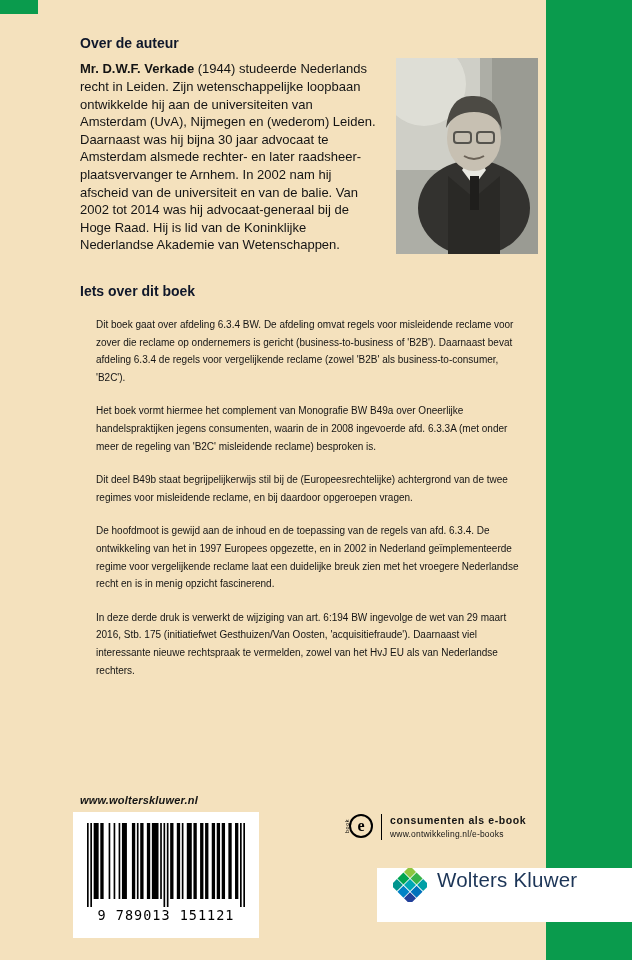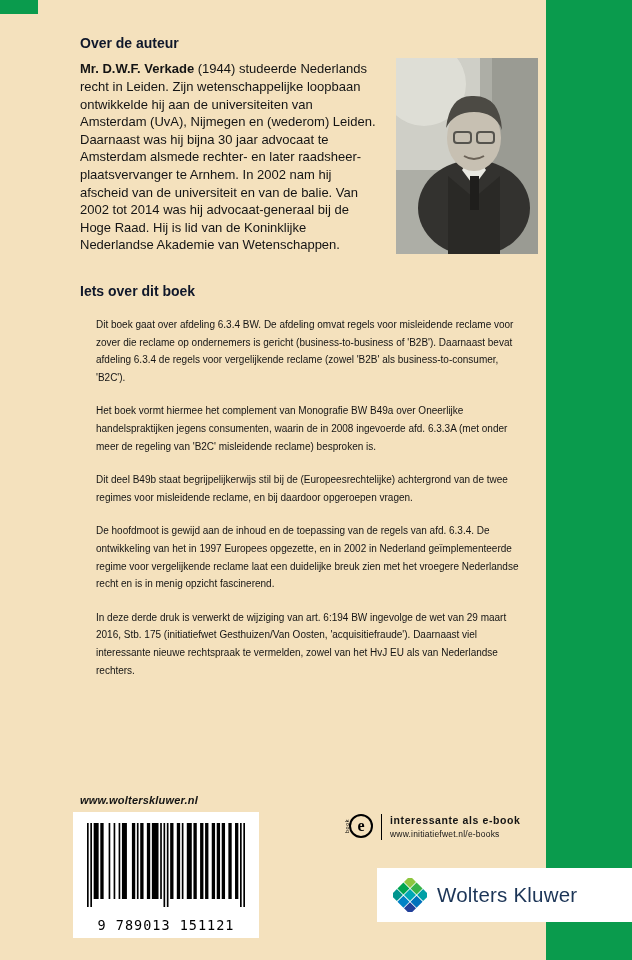--- a/index.html
+++ b/index.html
@@ -24,21 +24,21 @@
   .book-text p { margin:16px; font-size:10px; line-height:17.6px; }
 
   .site-url { position:absolute; left:80px; top:794px; font-size:11px; font-weight:bold; letter-spacing:0.2px;font-style:italic; }
 
   .barcode-box {
     position:absolute; left:73px; top:812px; width:186px; height:126px; background:#ffffff;
     display:flex; flex-direction:column; align-items:center; padding-top:11px;
   }
   .isbn {
     font-family:"DejaVu Sans Mono", monospace; font-size:13.5px; letter-spacing:1px;
-    margin-top:10px; color:#000;
+    margin-top:0; color:#000;
   }
 
   .ebook { position:absolute; left:349px; top:814px; display:flex; align-items:flex-start; }
   .ebook-icon {
     position:relative; width:24px; height:24px; border:2px solid #000; border-radius:50%;
     flex:0 0 auto; background:transparent;
   }
   .ebook-icon .e {
     position:absolute; left:0; right:0; top:1px; text-align:center;
     font-family:"Liberation Serif", serif; font-size:16px; font-weight:bold; color:#000;
@@ -46,21 +46,21 @@
   .ebook-icon .bookword {
     position:absolute; left:-7px; top:3px; font-size:5.5px; letter-spacing:0.5px; color:#000;
     writing-mode:vertical-rl; transform:rotate(180deg);
   }
   .ebook-divider { width:1px; height:26px; background:#000; margin:0 8px 0 8px; }
   .ebook-text .line1 { font-size:10.5px; font-weight:bold; letter-spacing:0.6px; }
   .ebook-text .line2 { font-size:8.5px; margin-top:3px; letter-spacing:0.2px; }
 
   .wk-box {
     position:absolute; left:377px; top:868px; width:255px; height:54px; background:#ffffff;
-    display:flex; align-items:center; padding-left:16px;
+    display:flex; padding-left:16px;
   }
   .wk-mark { flex:0 0 auto; margin-right:10px; }
   .wk-text { font-size:20.5px; color:#1c3557; letter-spacing:0.2px; }
 </style>
 </head>
 <body>
 
 <div class="page">
 
   <div class="corner-tab"></div>
@@ -141,22 +141,22 @@
     <div class="isbn">9 789013 151121</div>
   </div>
 
   <div class="ebook">
     <div class="ebook-icon">
       <span class="e">e</span>
       <span class="bookword">book</span>
     </div>
     <div class="ebook-divider"></div>
     <div class="ebook-text">
-      <div class="line1">interessante als e-book</div>
-      <div class="line2">www.initiatiefwet.nl/e-books</div>
+      <div class="line1">consumenten als e-book</div>
+      <div class="line2">www.ontwikkeling.nl/e-books</div>
     </div>
   </div>
 
   <div class="wk-box">
     <svg class="wk-mark" width="34" height="34" viewBox="0 0 34 34" xmlns="http://www.w3.org/2000/svg">
       <g transform="rotate(45 17 17)">
         <rect x="3.5" y="3.5" width="8.5" height="8.5" fill="#8dc63f"></rect>
         <rect x="12.8" y="3.5" width="8.5" height="8.5" fill="#37b34a"></rect>
         <rect x="22.1" y="3.5" width="8.5" height="8.5" fill="#00a0a6"></rect>
         <rect x="3.5" y="12.8" width="8.5" height="8.5" fill="#00a551"></rect>

